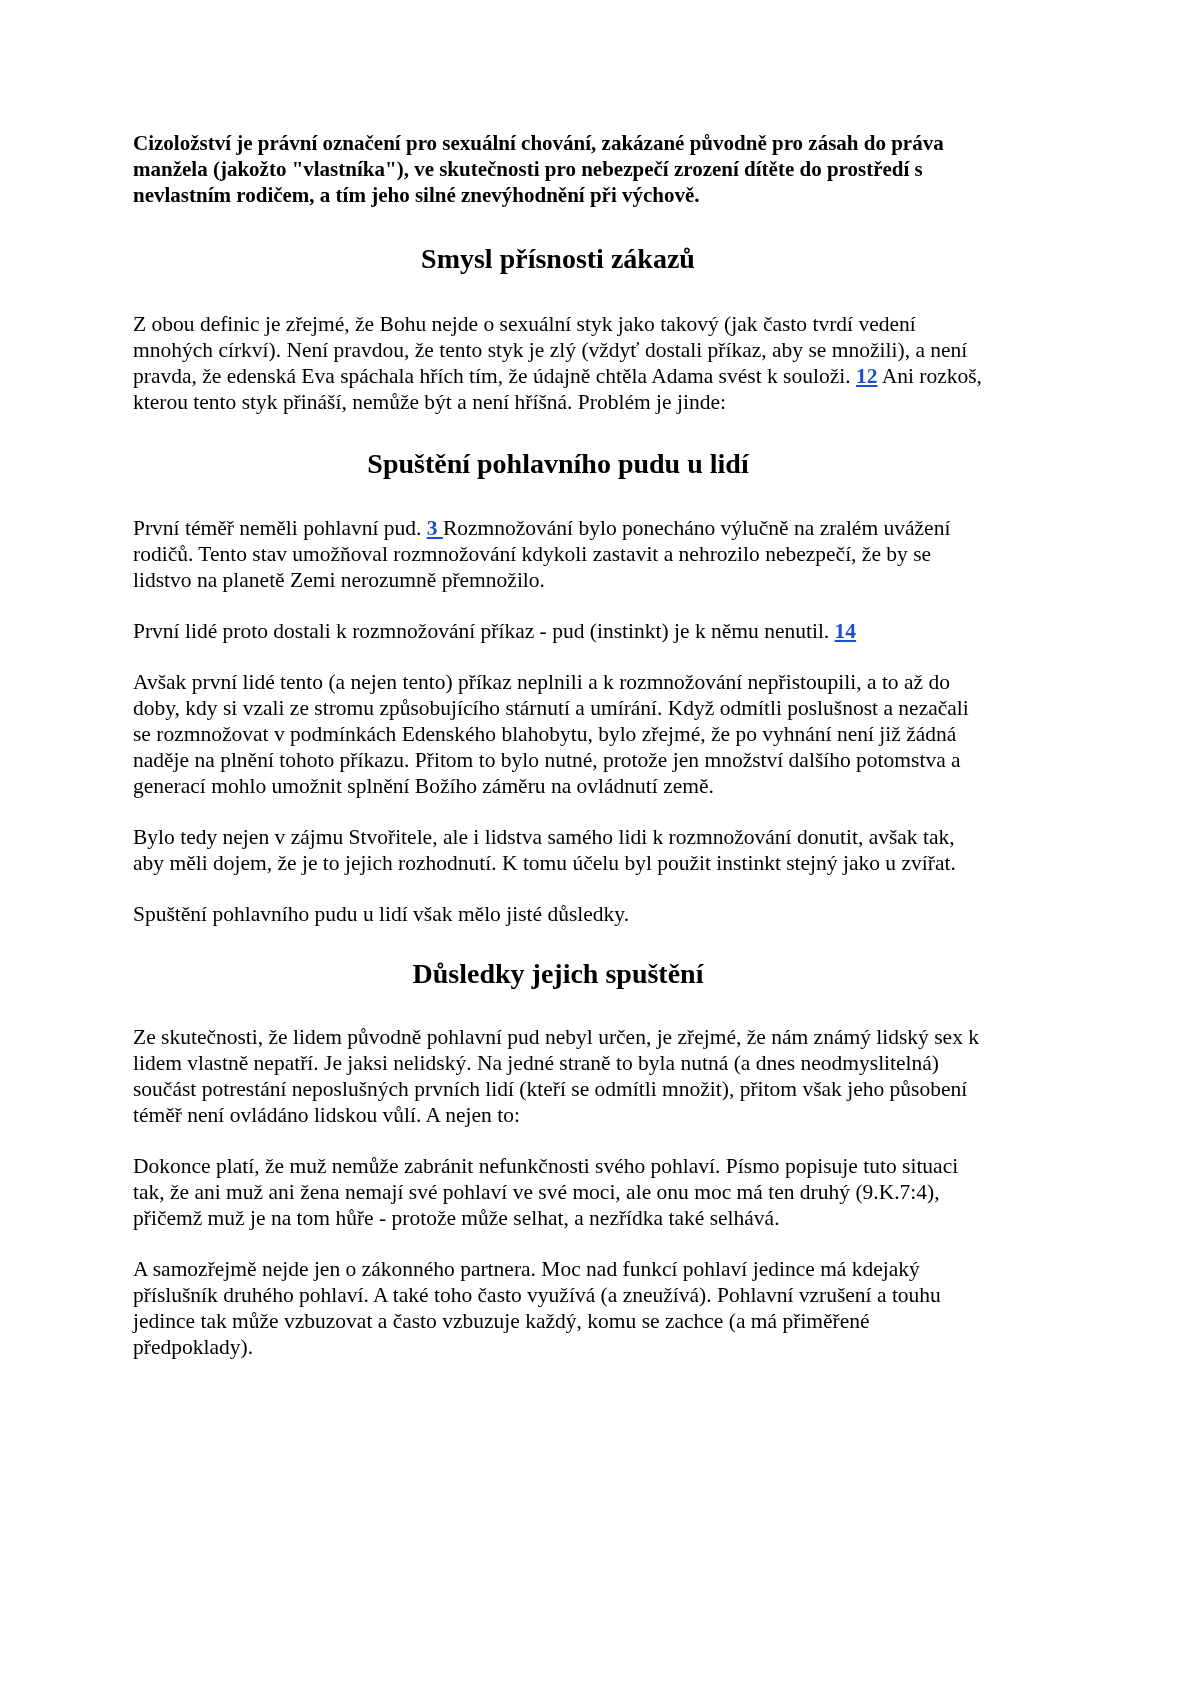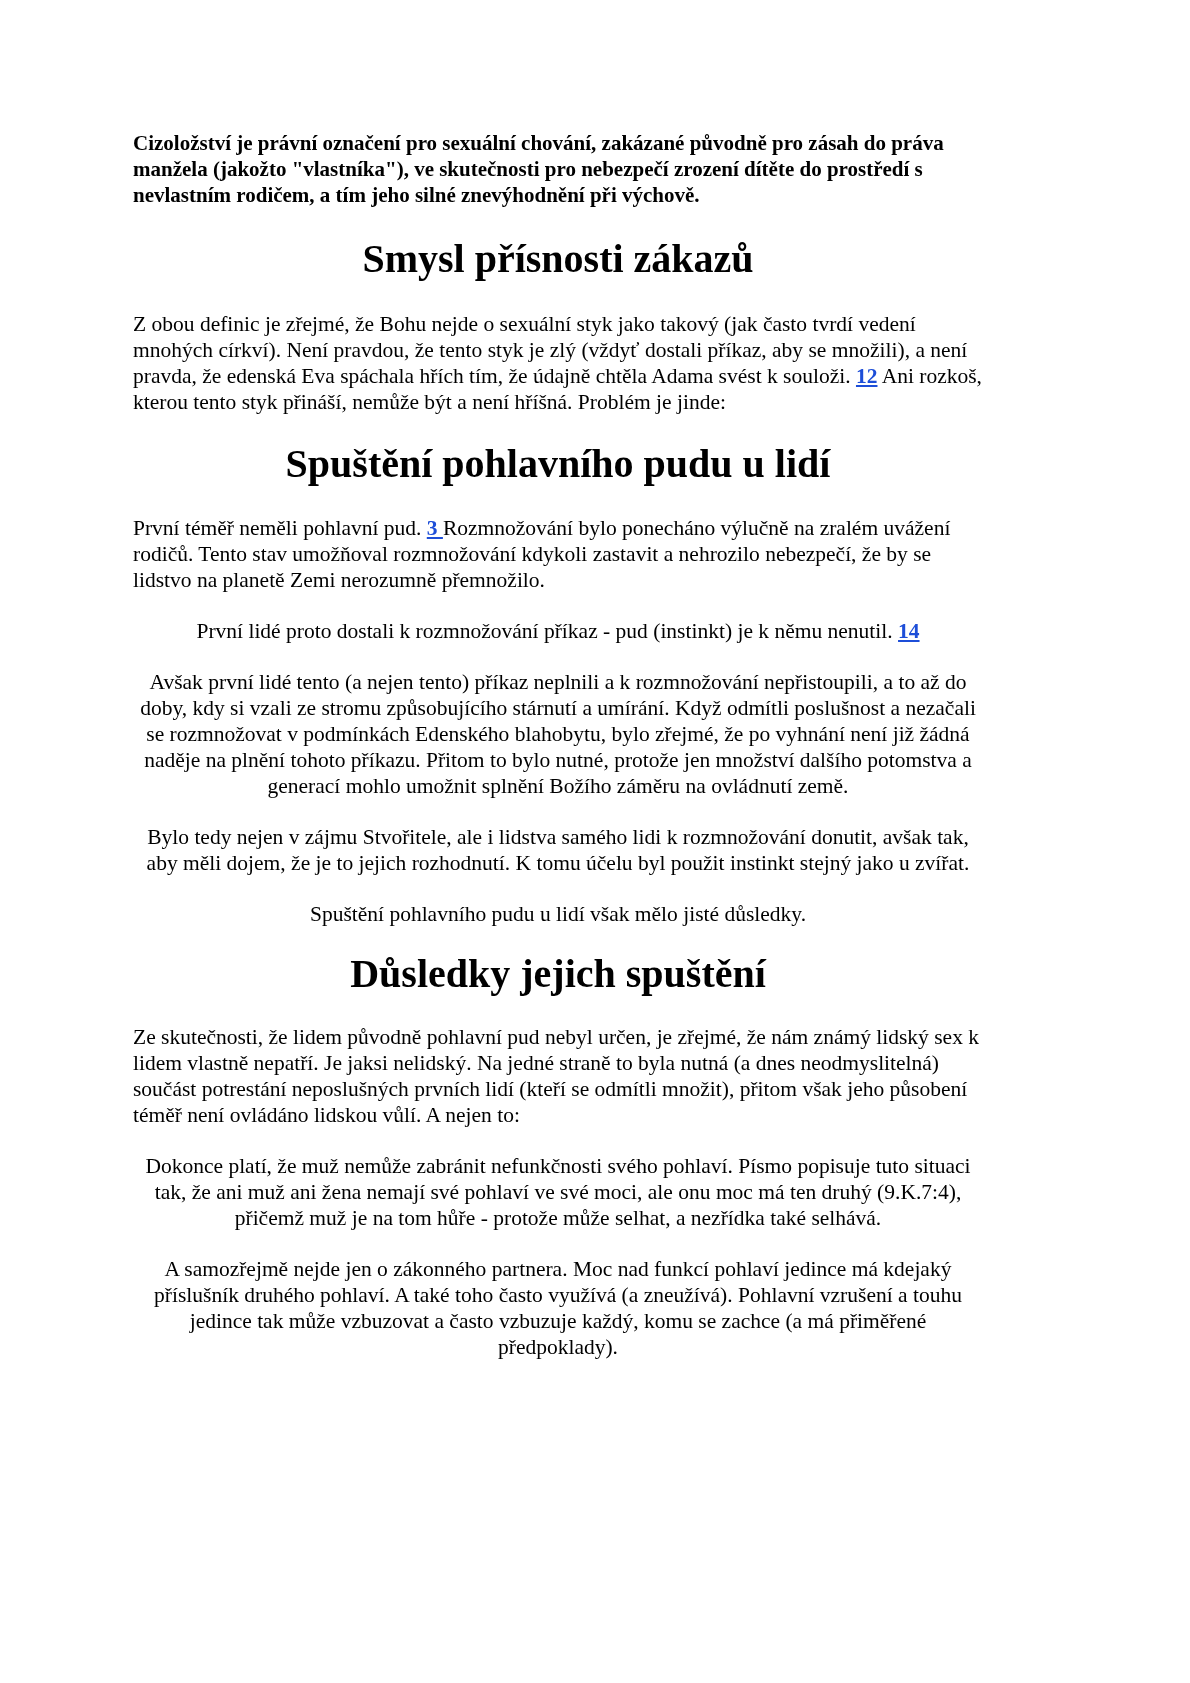--- a/index.html
+++ b/index.html
@@ -5,27 +5,27 @@
   html, body { margin: 0; padding: 0; background: #ffffff; }
   body { width: 1190px; height: 1683px; position: relative; overflow: hidden; }
   .page {
     position: absolute; left: 133px; top: 130px; width: 850px;
     font-family: "Liberation Serif", serif; color: #000; font-size: 21.5px; line-height: 26px;
   }
   p { margin: 0; }
   .intro { font-weight: bold; font-size: 21px; line-height: 26px; }
   h2 {
     text-align: center; font-family: "Liberation Serif", serif; font-weight: bold;
-    font-size: 40px; line-height: 38px; margin: 1px;
+    font-size: 28px; line-height: 38px; margin: 1px;
   }
   a { color: #1d4ed8; text-decoration: underline; font-weight: bold; }
   .h1 { margin-top: 32px; margin-bottom: 33px; }
   .h2 { margin-top: 30px; margin-bottom: 32px; }
   .h3 { margin-top: 28px; margin-bottom: 31px; }
-  .gap { margin-top: 25px; text-align: center; }
+  .gap { margin-top: 25px; }
 </style>
 </head>
 <body>
 
 <div class="page">
   <p class="intro">Cizoložství je právní označení pro sexuální chování, zakázané původně pro zásah do práva manžela (jakožto "vlastníka"), ve skutečnosti pro nebezpečí zrození dítěte do prostředí s nevlastním rodičem, a tím jeho silné znevýhodnění při výchově.</p>
 
   <h2 class="h1">Smysl přísnosti zákazů</h2>
   <p><span>Z obou definic je zřejmé, že Bohu nejde o sexuální styk jako takový (jak často tvrdí vedení mnohých církví). Není pravdou, že tento styk je zlý (vždyť dostali příkaz, aby se množili), a není pravda, že edenská Eva spáchala hřích tím, že údajně chtěla Adama svést k souloži. </span><a href="#">12</a><span> Ani rozkoš, kterou tento styk přináší, nemůže být a není hříšná. Problém je jinde:</span></p>
 

